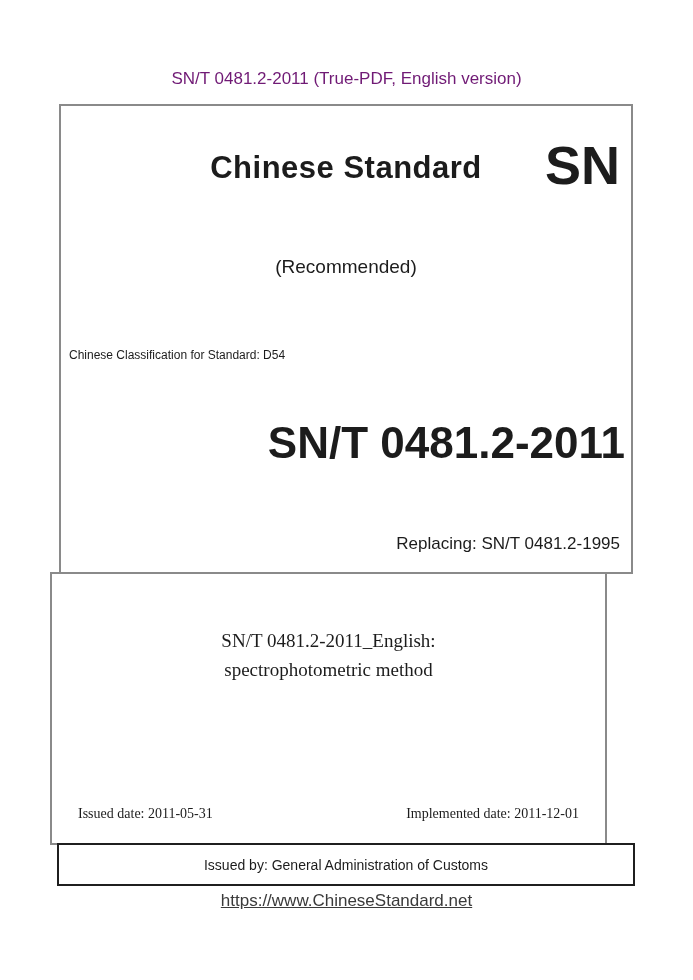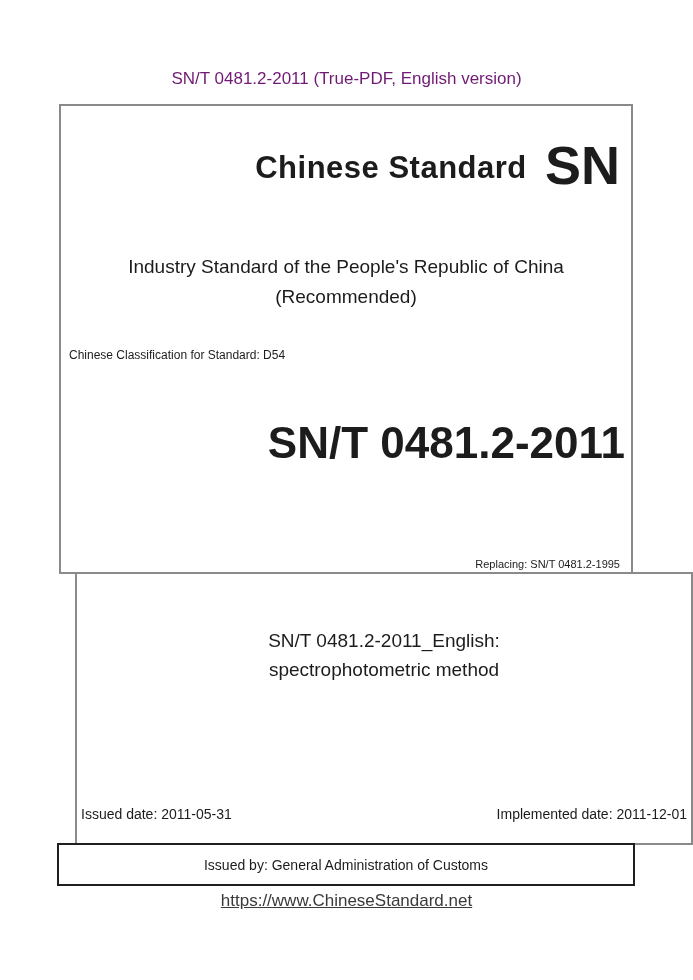--- a/index.html
+++ b/index.html
@@ -31,45 +31,45 @@
     border: 2px solid #8a8a8a;
     background: #ffffff;
   }
   .box-top {
     left: 59px;
     top: 104px;
     width: 574px;
     height: 470px;
   }
   .box-middle {
-    left: 75px;
+    left: 50px;
     top: 572px;
-    width: 618px;
+    width: 557px;
     height: 273px;
+    font-family: Liberation Serif, serif;
   }
   .box-issuer {
     left: 57px;
     top: 843px;
     width: 578px;
     height: 43px;
     border: 2px solid #1f1f1f;
     display: flex;
     align-items: center;
     justify-content: center;
   }
   .brand-title {
     position: absolute;
     top: 44px;
     left: 0;
     width: 100%;
     text-align: center;
     font-size: 31px;
     font-weight: bold;
     letter-spacing: 0.5px;
-    margin-left: 45px;
   }
   .brand-logo {
     position: absolute;
     top: 30px;
     right: 11px;
     font-size: 54px;
     font-weight: bold;
     line-height: 58px;
   }
   .org-lines {
@@ -90,40 +90,40 @@
   .standard-number {
     position: absolute;
     top: 312px;
     right: 6px;
     font-size: 44px;
     font-weight: bold;
     line-height: 50px;
   }
   .replacing {
     position: absolute;
-    top: 452px;
+    top: 428px;
     right: 11px;
-    font-size: 11px;
+    font-size: 17px;
   }
   .title-block {
     position: absolute;
     top: 52px;
     left: 0;
     width: 100%;
     text-align: center;
     font-size: 19px;
     line-height: 29px;
   }
   .dates-row {
     position: absolute;
     top: 232px;
     left: 0;
     width: 100%;
     box-sizing: border-box;
-    padding: 0 4px;
+    padding: 0 26px;
     display: flex;
     justify-content: space-between;
     font-size: 14px;
   }
   .issuer-text {
     font-size: 14px;
   }
   .footer-link-wrap {
     position: absolute;
     top: 891px;
@@ -140,21 +140,20 @@
 </style>
 </head>
 <body>
 
 <div class="page-header">SN/T 0481.2-2011 (True-PDF, English version)</div>
 
 <div class="box box-top">
   <div class="brand-title">Chinese Standard</div>
   <div class="brand-logo">SN</div>
   <div class="org-lines">
-    <div>Industry Standard of the People's Republic of China</div>
     <div>(Recommended)</div>
   </div>
   <div class="classification">Chinese Classification for Standard: D54</div>
   <div class="standard-number">SN/T 0481.2-2011</div>
   <div class="replacing">Replacing: SN/T 0481.2-1995</div>
 </div>
 
 <div class="box box-middle">
   <div class="title-block">
     <div>SN/T 0481.2-2011_English:</div>

